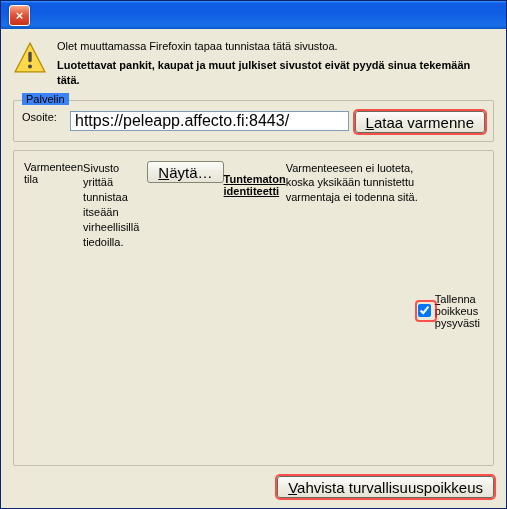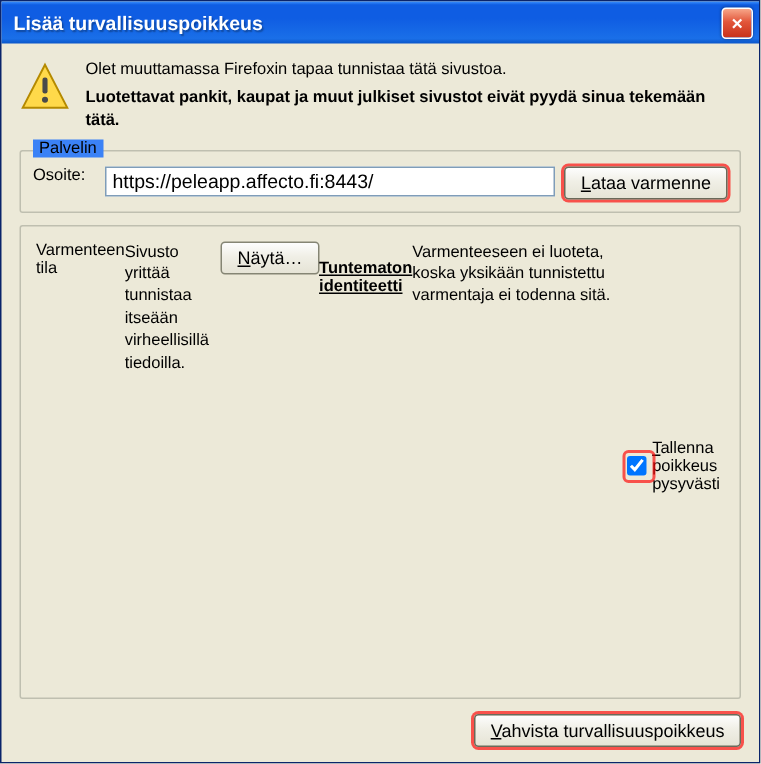--- a/index.html
+++ b/index.html
@@ -79,30 +79,30 @@
     display: flex;
     gap: 6px;
   }
   .server-row label { width: 42px; }
   .server-row input[type=text] {
     flex: 1;
     height: 20px;
     border: 1px solid #7f9db9;
     padding: 2px 4px;
     font-family: inherit;
-    font-size: 13px;
+    font-size: 16px;
     background: #fff;
   }
   .btn {
     background: linear-gradient(to bottom, #fdfdfd, #f0efe6 45%, #e6e4d6);
     border: 1px solid #858574;
     border-radius: 3px;
     padding: 2px 10px;
     font-family: inherit;
-    font-size: 12px;
+    font-size: 15px;
     height: 22px;
     cursor: default;
     white-space: nowrap;
   }
   .btn.highlight {
     box-shadow: 0 0 0 2px rgba(255,0,0,0.65);
     border-color: #6a6a5a;
   }
   .btn .ul { text-decoration: underline; }
   .cert-area {
@@ -158,21 +158,20 @@
     justify-content: flex-end;
     gap: 8px;
     padding-top: 10px;
   }
 </style>
 </head>
 <body>
 
 <div class="window">
   <div class="titlebar">
-    <span class="title">Lisää turvallisuuspoikkeus</span>
     <div class="close-btn">
       <span>×</span>
     </div>
   </div>
 
   <div class="content">
 
     <div class="intro">
       <svg class="warn-icon" viewBox="0 0 32 32">
         <polygon points="16,2 30,29 2,29" fill="#ffd94a" stroke="#b58a00" stroke-width="1.2"></polygon>

